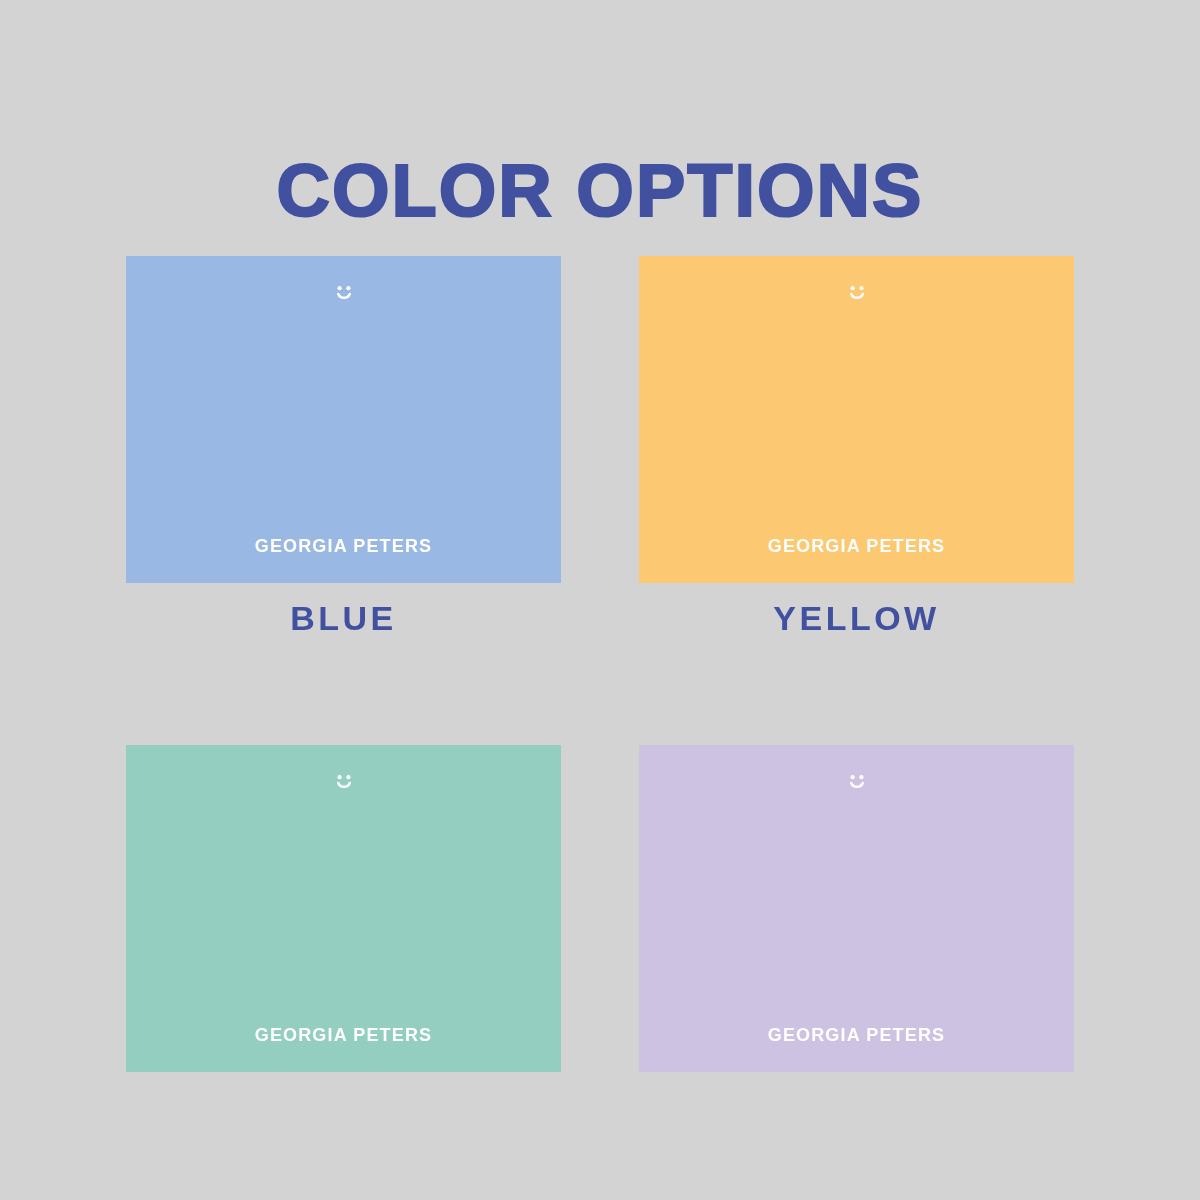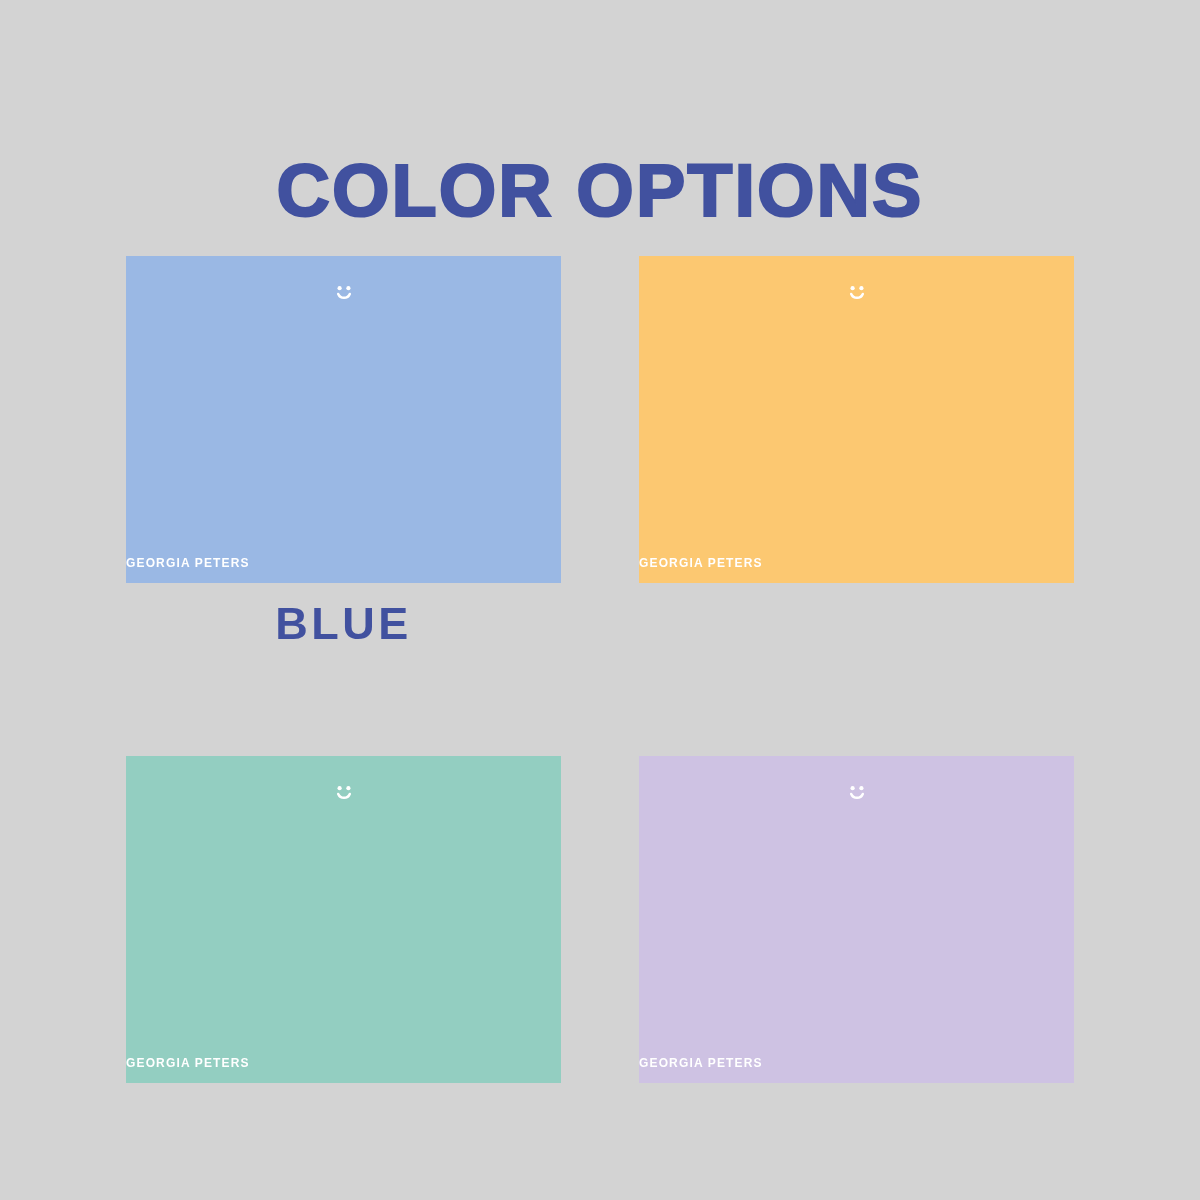--- a/index.html
+++ b/index.html
@@ -71,39 +71,40 @@
     left: 50%;
     transform: translateX(-50%);
     width: 26px;
     height: 26px;
     display: block;
   }
 
   
   .card-signature {
     position: absolute;
-    bottom: 14px;
+    bottom: 28px;
     left: 0;
     width: 100%;
+    text-align: center;
     color: #ffffff;
     font-family: "Liberation Sans", sans-serif;
-    font-size: 12px;
+    font-size: 18px;
     font-weight: 700;
     letter-spacing: 1.15px;
     line-height: 1;
     white-space: nowrap;
   }
 
   
   .swatch-caption {
     margin-top: 18px;
     width: 435px;
     text-align: center;
     font-family: "Liberation Sans", sans-serif;
-    font-size: 45px;
+    font-size: 34px;
     font-weight: 700;
     letter-spacing: 3.5px;
     color: #41519f;
     line-height: 1;
     white-space: nowrap;
   }
 </style>
 </head>
 <body>
 
@@ -127,20 +128,21 @@
 
     <div class="swatch-cell">
       <div class="swatch-card" style="background: rgb(252, 200, 113);">
         <svg class="smiley-icon" viewBox="0 0 26 26">
           <circle cx="8.6" cy="8.2" r="2.1" fill="#ffffff"></circle>
           <circle cx="17.4" cy="8.2" r="2.1" fill="#ffffff"></circle>
           <path d="M7.2 14.0 A6.3 6.3 0 0 0 18.8 14.0" fill="none" stroke="#ffffff" stroke-width="2.5" stroke-linecap="round"></path>
         </svg>
         <div class="card-signature" style="color: rgb(255, 255, 255);">GEORGIA PETERS</div>
       </div>
+      <div class="swatch-caption" style="color: rgb(65, 81, 159);">YELLOW</div>
     </div>
 
     <div class="swatch-cell">
       <div class="swatch-card" style="background: rgb(147, 206, 193);">
         <svg class="smiley-icon" viewBox="0 0 26 26">
           <circle cx="8.6" cy="8.2" r="2.1" fill="#ffffff"></circle>
           <circle cx="17.4" cy="8.2" r="2.1" fill="#ffffff"></circle>
           <path d="M7.2 14.0 A6.3 6.3 0 0 0 18.8 14.0" fill="none" stroke="#ffffff" stroke-width="2.5" stroke-linecap="round"></path>
         </svg>
         <div class="card-signature" style="color: rgb(255, 255, 255);">GEORGIA PETERS</div>

